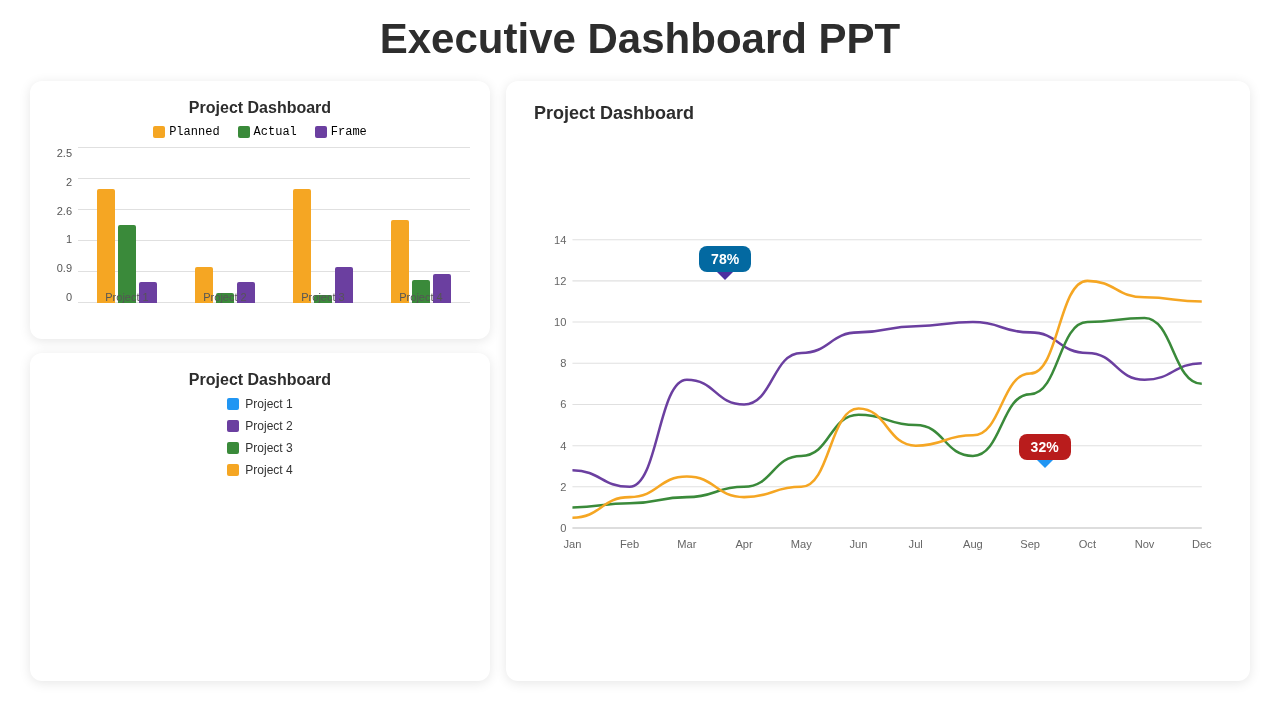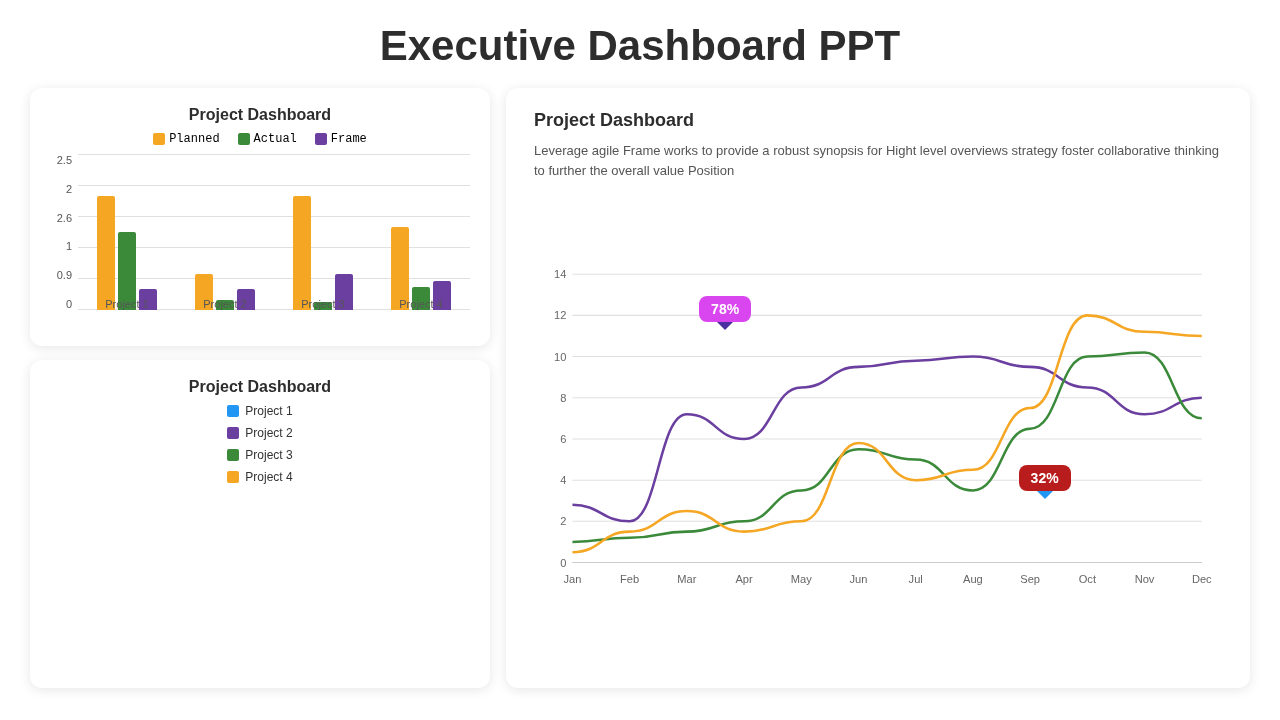--- a/index.html
+++ b/index.html
@@ -8,21 +8,21 @@
       background: #fff;
       width: 1280px;
       height: 720px;
       overflow: hidden;
     }
     .page-title {
       text-align: center;
       font-size: 42px;
       font-weight: 800;
       color: #2d2d2d;
-      padding: 22px 0 18px;
+      padding: 15px 0 18px;
     }
     .main-content {
       display: flex;
       gap: 16px;
       padding: 0 30px 20px;
       height: calc(720px - 100px);
     }
     .left-panel {
       display: flex;
       flex-direction: column;
@@ -184,21 +184,21 @@
     .tooltip-bubble::after {
       content: '';
       position: absolute;
       bottom: -8px;
       left: 50%;
       transform: translateX(-50%);
       border-left: 8px solid transparent;
       border-right: 8px solid transparent;
     }
     .tooltip-78 {
-      background: #d946ef;
+      background: #0369a1;
       top: 22%;
       left: 24%;
     }
     .tooltip-78::after {
       border-top: 8px solid #4b2fa0;
     }
     .tooltip-32 {
       background: #b91c1c;
       top: 57%;
       right: 22%;
@@ -302,21 +302,20 @@
             <span class="donut-legend-box" style="background:#f5a623;"></span>
             <span>Project 4</span>
           </div>
         </div>
       </div>
     </div>
   </div>
 
   <div class="right-panel">
     <div class="card-title" style="text-align:left;font-size:18px;margin-bottom:4px;">Project Dashboard</div>
-    <div class="line-chart-desc">Leverage agile Frame works to provide a robust synopsis for Hight level overviews strategy foster collaborative thinking to further the overall value Position</div>
     <div class="line-chart-container">
       <svg id="line-svg" style="width:100%;height:100%;overflow:visible;" viewBox="0 0 680 330">
           <line x1="38" y1="295" x2="660" y2="295" stroke="#e0e0e0" stroke-width="1"></line>
           <text x="32" y="299" text-anchor="end" font-size="11" fill="#666">0</text>
           <line x1="38" y1="254.28571428571428" x2="660" y2="254.28571428571428" stroke="#e0e0e0" stroke-width="1"></line>
           <text x="32" y="258.2857142857143" text-anchor="end" font-size="11" fill="#666">2</text>
           <line x1="38" y1="213.57142857142856" x2="660" y2="213.57142857142856" stroke="#e0e0e0" stroke-width="1"></line>
           <text x="32" y="217.57142857142856" text-anchor="end" font-size="11" fill="#666">4</text>
           <line x1="38" y1="172.85714285714286" x2="660" y2="172.85714285714286" stroke="#e0e0e0" stroke-width="1"></line>
           <text x="32" y="176.85714285714286" text-anchor="end" font-size="11" fill="#666">6</text>

